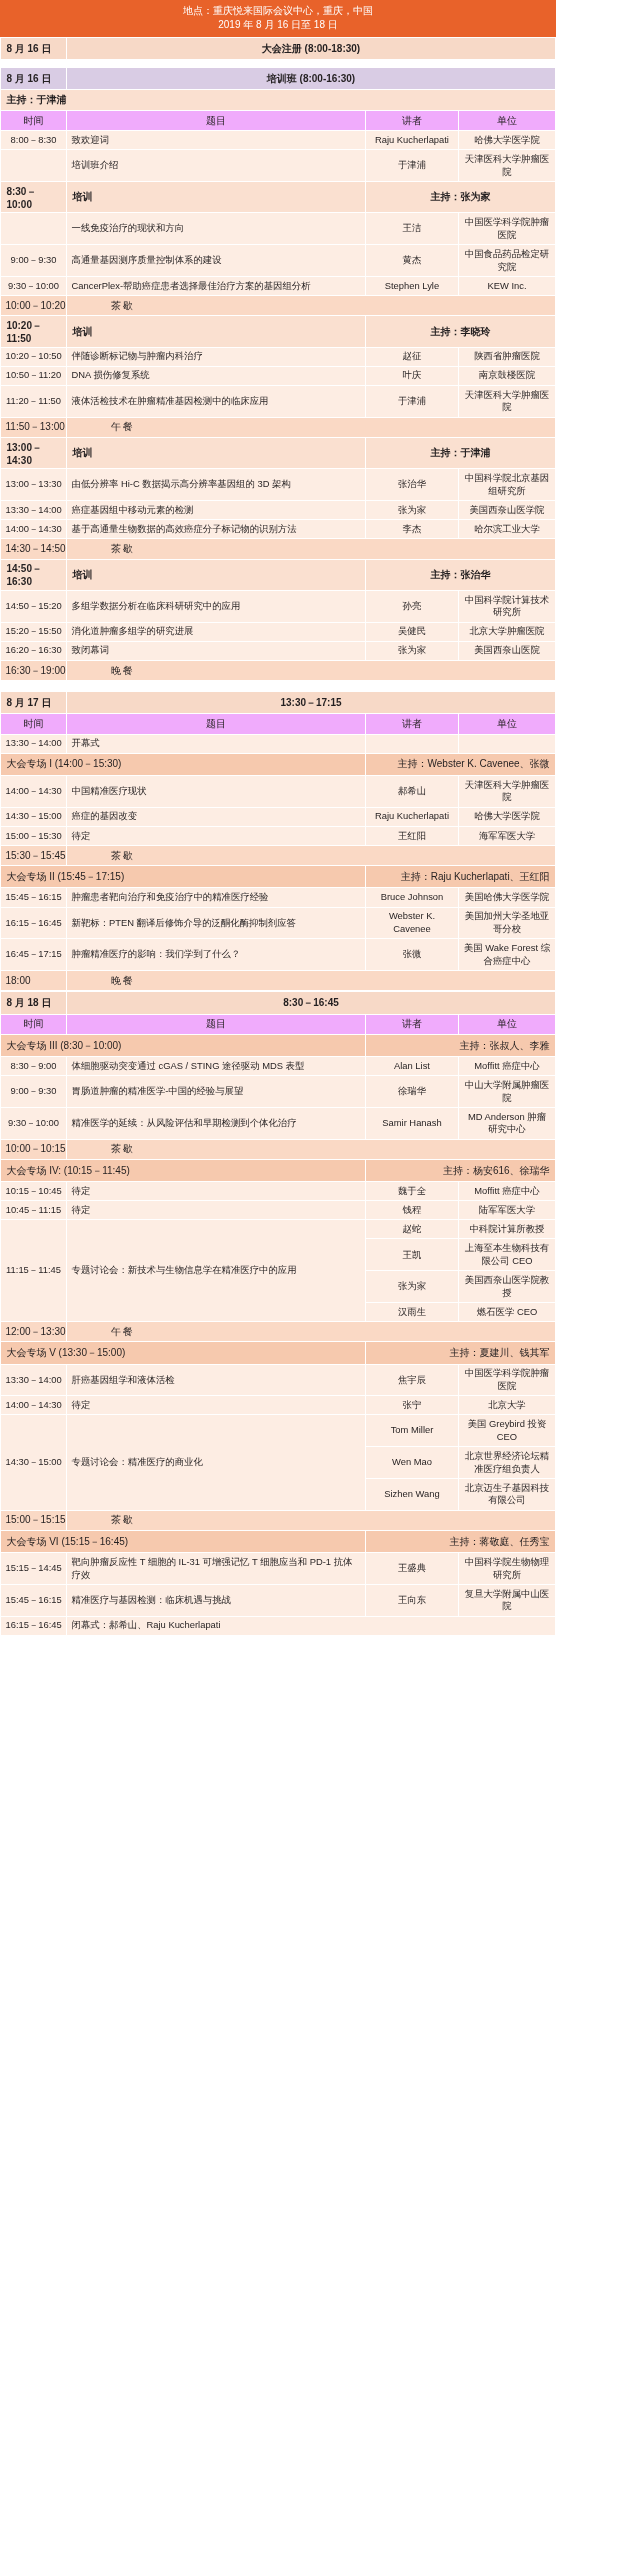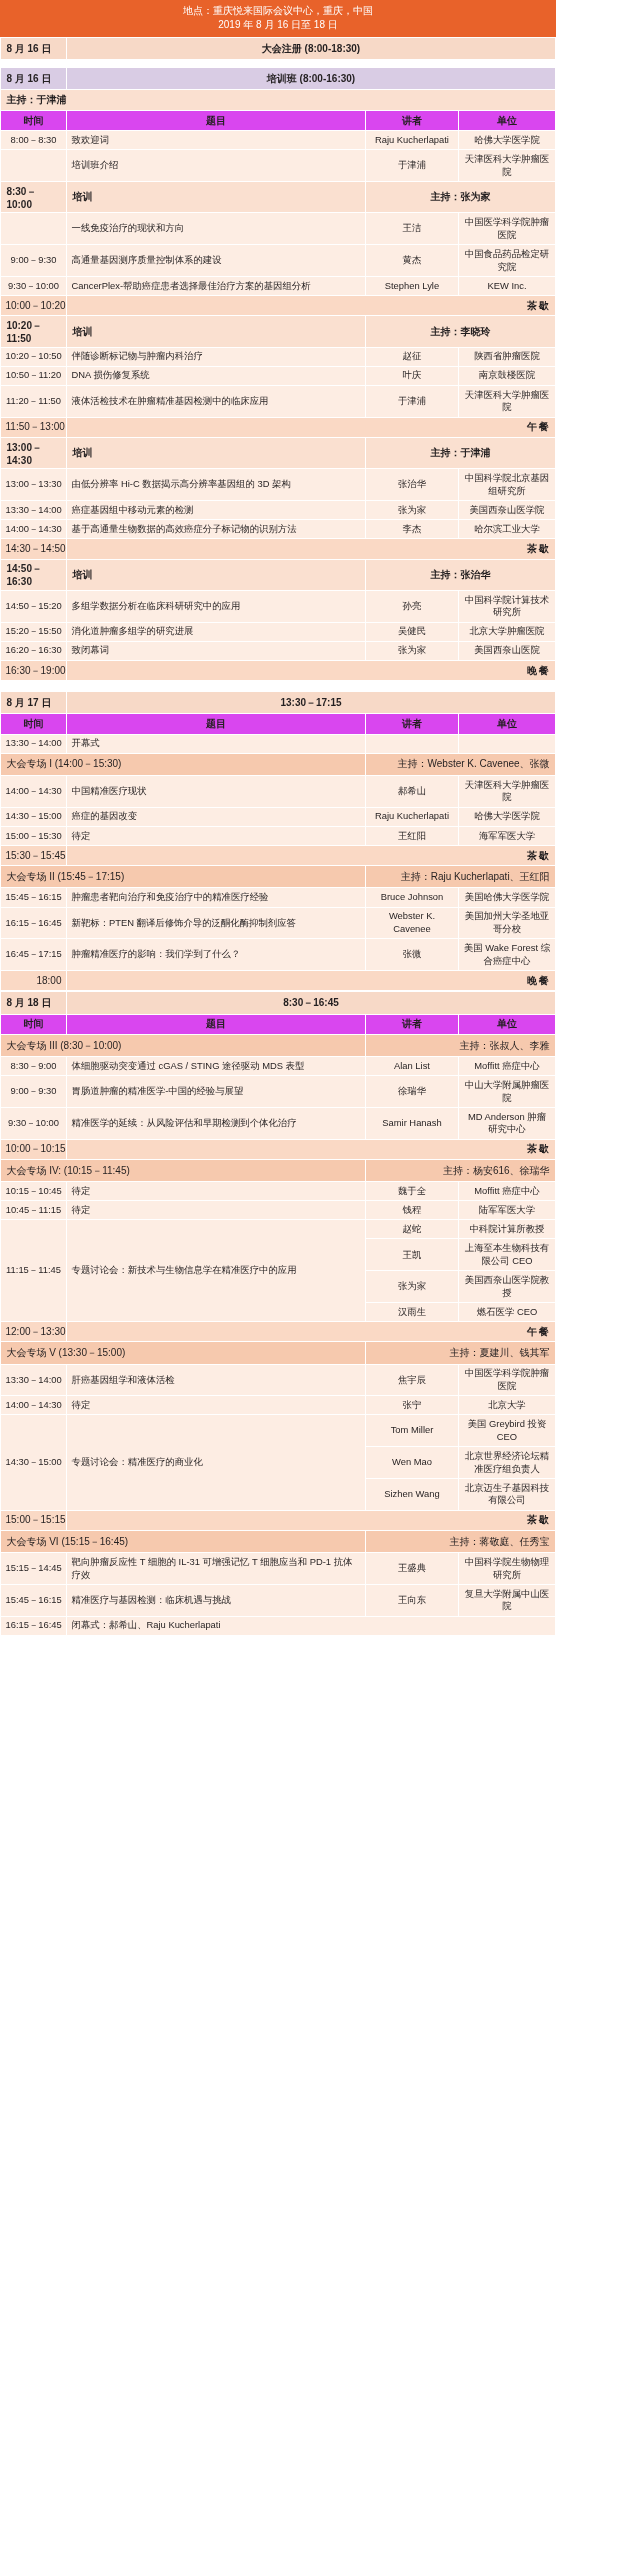--- a/index.html
+++ b/index.html
@@ -52,44 +52,44 @@
     background:#FAE0D0;
     padding:2.7px 5.4px;
     border:0.9px solid #ffffff;
     font-weight:bold;
   }
   .chair td.label { font-weight:bold; }
   .chair td.who { text-align:center; }
 
   
   .colhead td {
-    background:#d946ef;
-    font-weight:bold;
+    background:#f0abfc;
+    font-weight:normal;
     text-align:center;
     padding:2.7px 4.5px;
     border:0.9px solid #ffffff;
     margin-left:19px;
   }
 
   
   .data td { background:#FDEDE3; border:0.9px solid #ffffff; font-size:9.4px; line-height:1.35; }
   .data td.time { text-align:center; white-space:nowrap;margin-top:32px; }
   .data td.topic { text-align:left; }
   .data td.speaker { text-align:center; }
   .data td.unit { text-align:center; }
 
   
   .break td {
     background:#FAD9C5;
     border:0.9px solid #ffffff;
     padding:2.7px 4.5px;
     font-weight:normal;
   }
-  .break td.time { text-align:right; white-space:nowrap; }
-  .break td.word { text-align:right; font-weight:bold; letter-spacing:1.8px;padding-left:44px; }
+  .break td.time { text-align:left; white-space:nowrap; }
+  .break td.word { text-align:left; font-weight:normal; letter-spacing:1.8px;padding-left:44px; }
 
   
   .track td {
     background:#F6C9AE;
     border:0.9px solid #ffffff;
     padding:3.6px 5.4px;
     font-weight:normal;
   }
   .track td.name { text-align:left; }
   .track td.chairs { text-align:right; }

